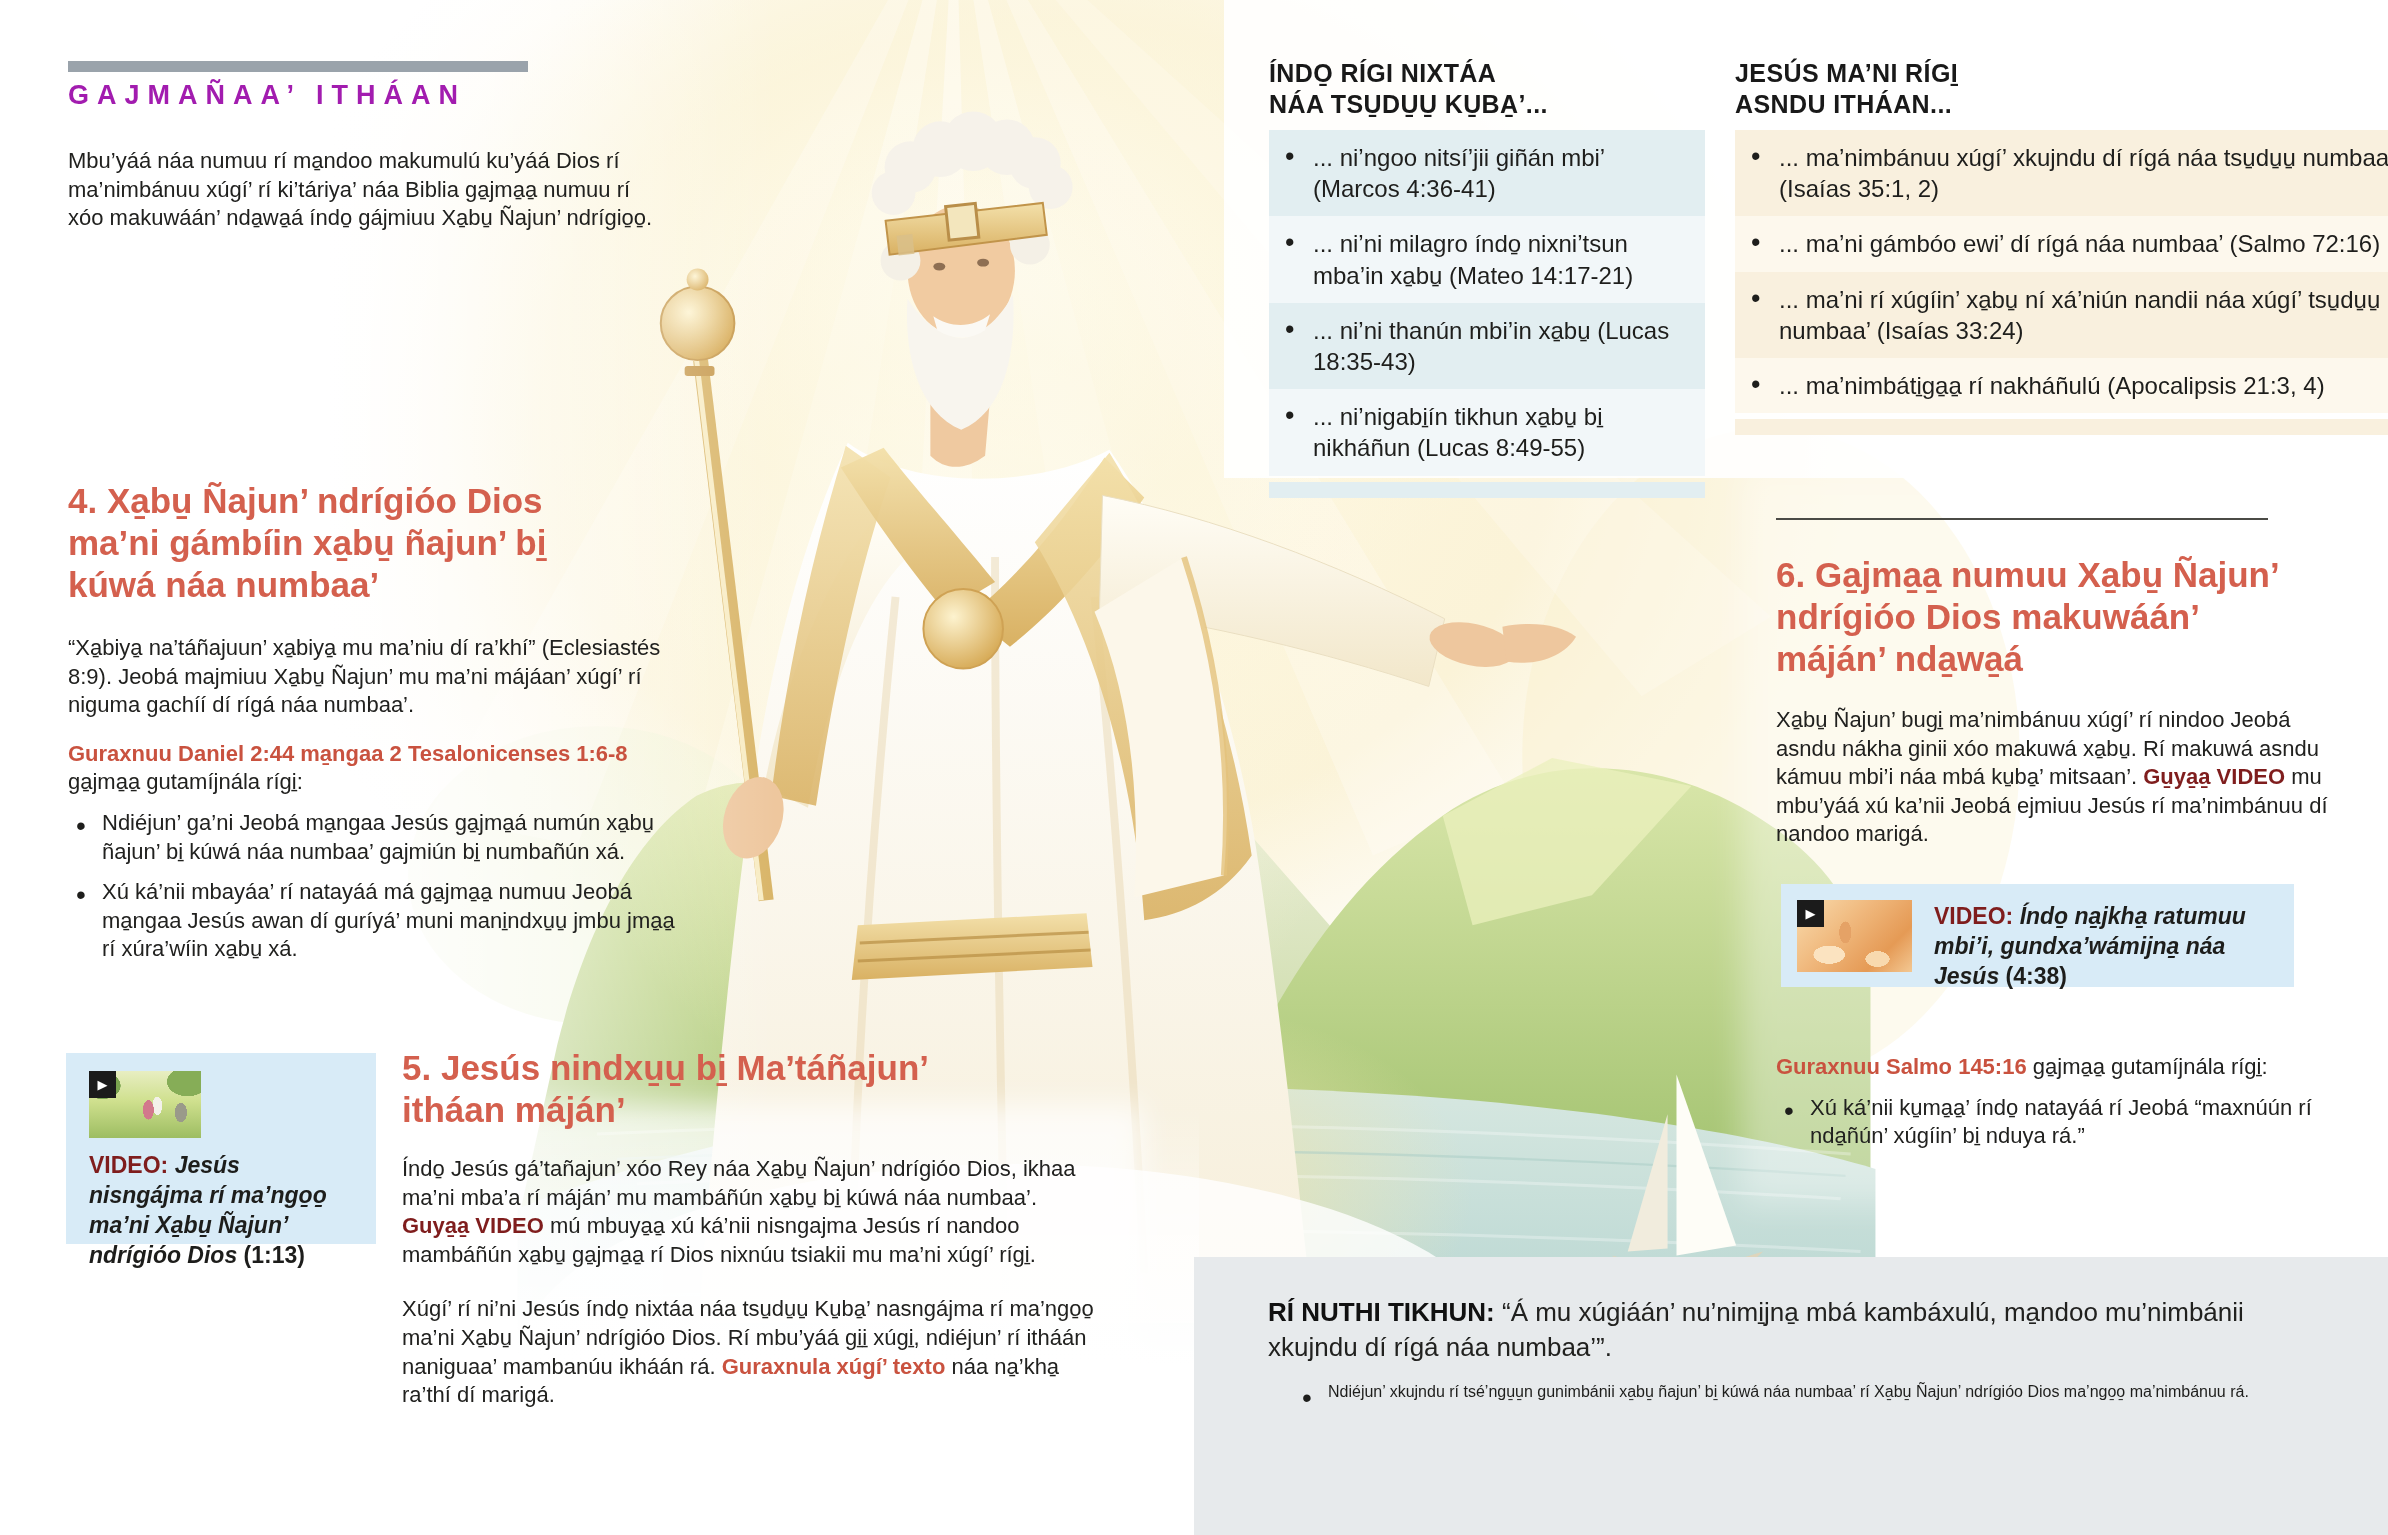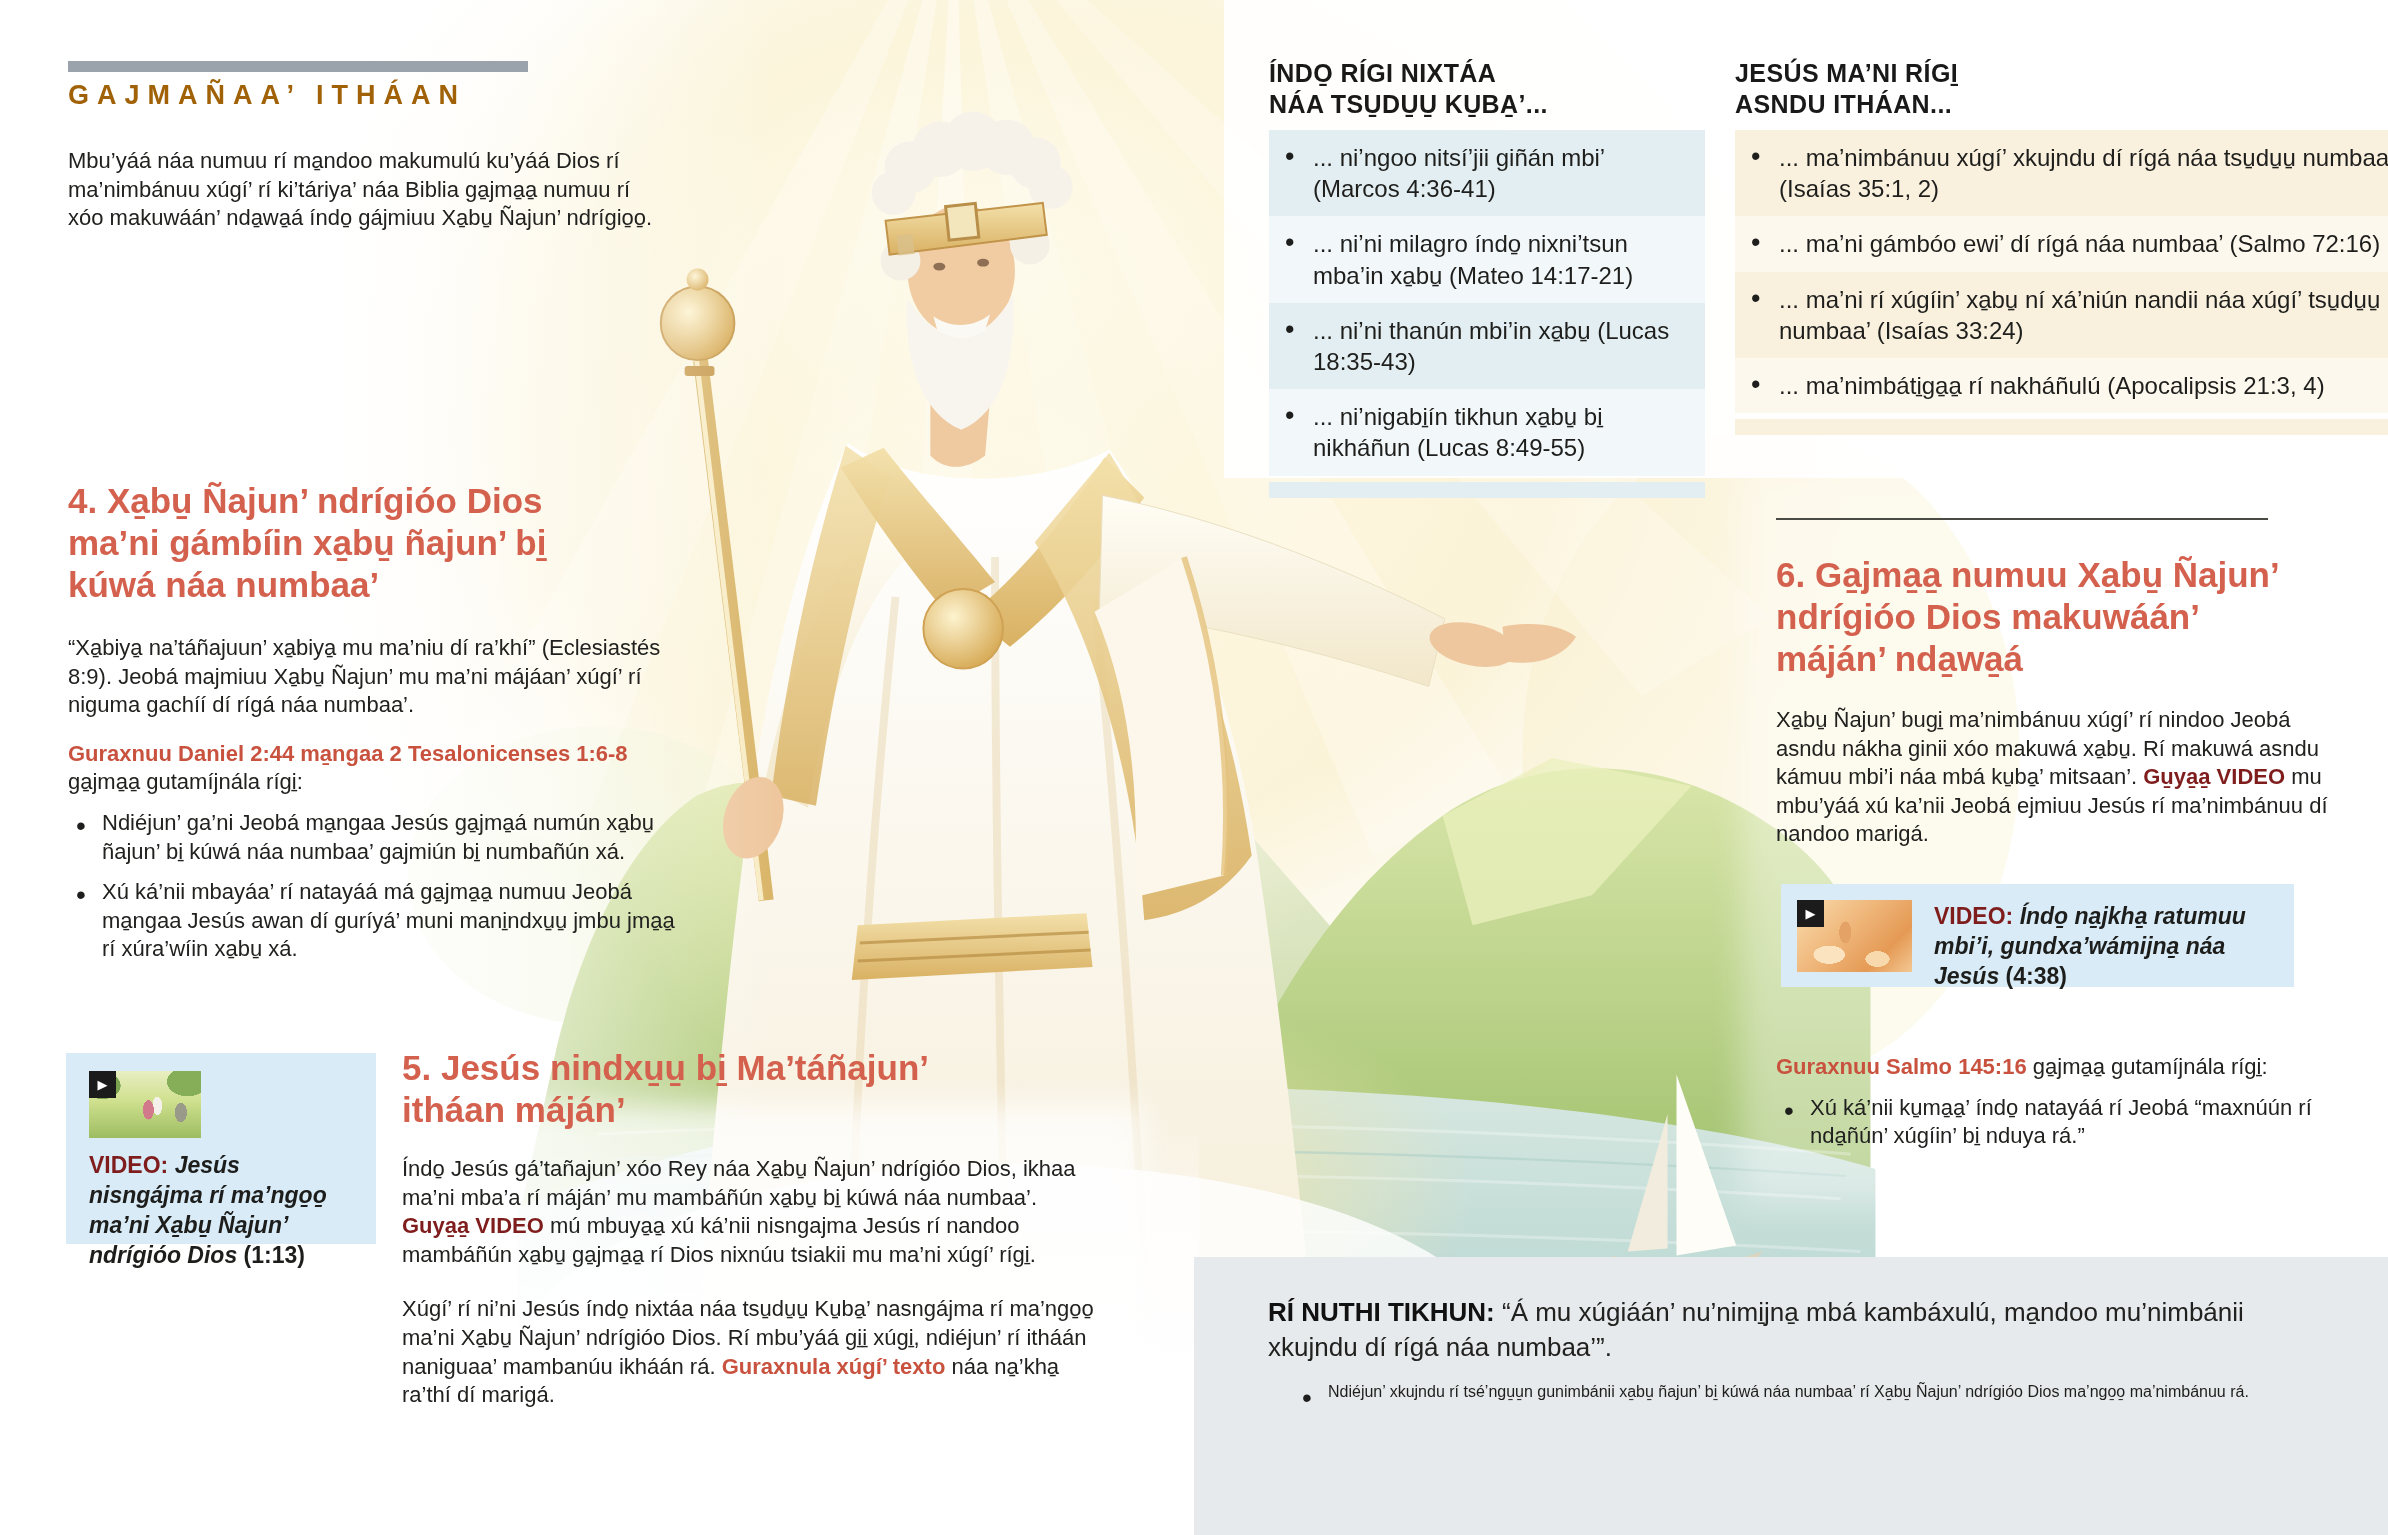--- a/index.html
+++ b/index.html
@@ -33,21 +33,21 @@
   .body-t{font-size:22px;line-height:1.3;color:#21211f;}
   .red-link{color:#c9523f;font-weight:bold;}
   .blue-link{color:#7f1d1d;font-weight:bold;text-align:center;}
   ul{list-style:none;}
   li.b{position:relative;padding-left:34px;margin-top:12px;}
   li.b::before{content:"•";position:absolute;left:8px;top:-1px;font-size:28px;color:#1e1e1c;}
 
   
   .kicker-bar{position:absolute;left:68px;top:61px;width:460px;height:11px;background:#9aa3ab;z-index:2;}
   .kicker{position:absolute;left:68px;top:80px;z-index:2;font-size:27px;font-weight:bold;
-    letter-spacing:8px;color:#a16207;}
+    letter-spacing:8px;color:#a21caf;}
   .intro{left:68px;top:147px;width:597px;}
 
   
   .col{z-index:2;}
   .col-left{left:1269px;top:58px;width:436px;}
   .col-right{left:1735px;top:58px;width:698px;}
   .col-head{height:72px;font-size:25px;font-weight:bold;line-height:1.22;color:#191919;letter-spacing:0.4px;}
   .rows li{position:relative;padding:12px 18px 12px 44px;font-size:24px;line-height:1.3;margin:0;}
   .rows li::before{content:"•";position:absolute;left:16px;top:9px;font-size:27px;}
   .col-left .rows li:nth-child(odd){background:#e2eef1;}

